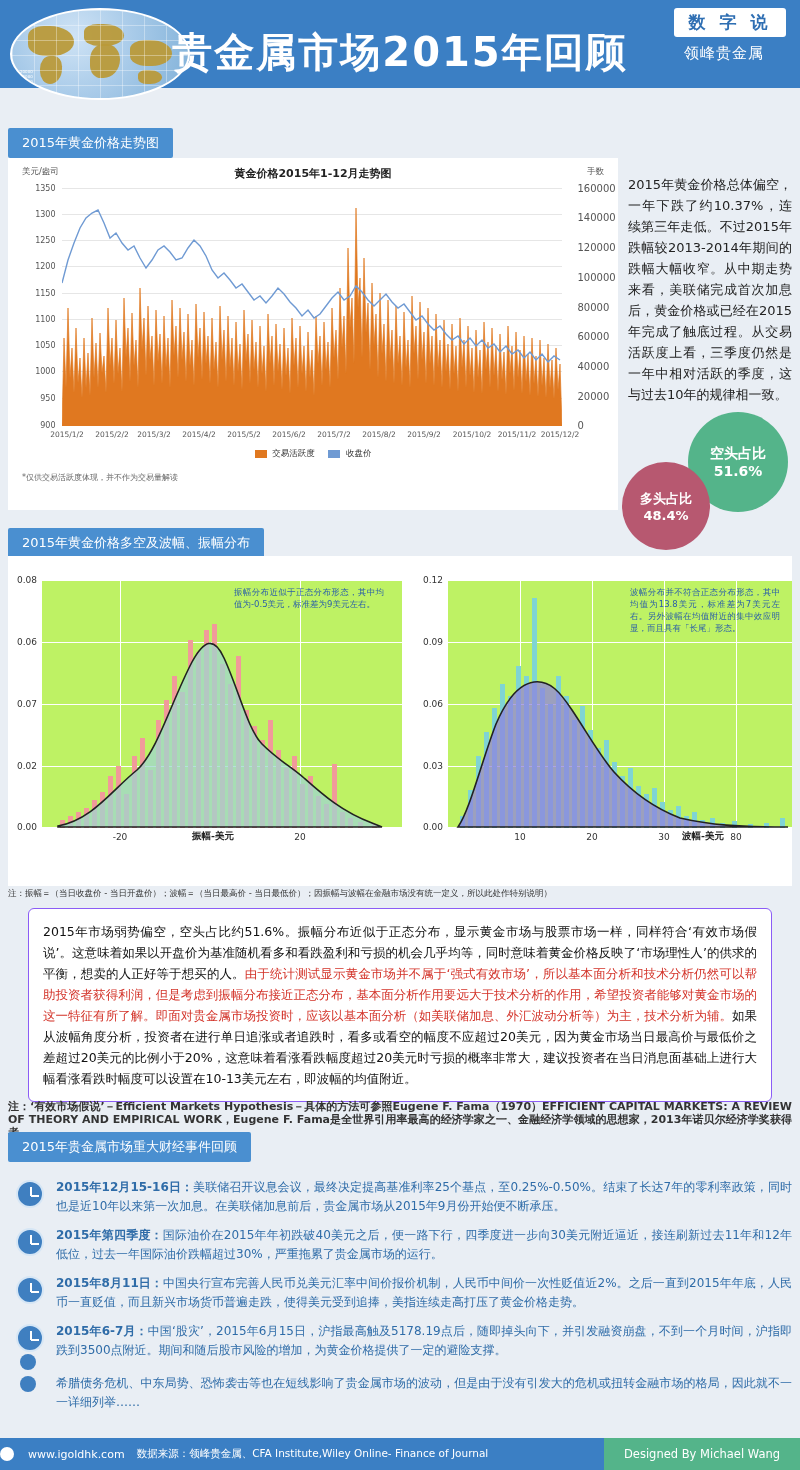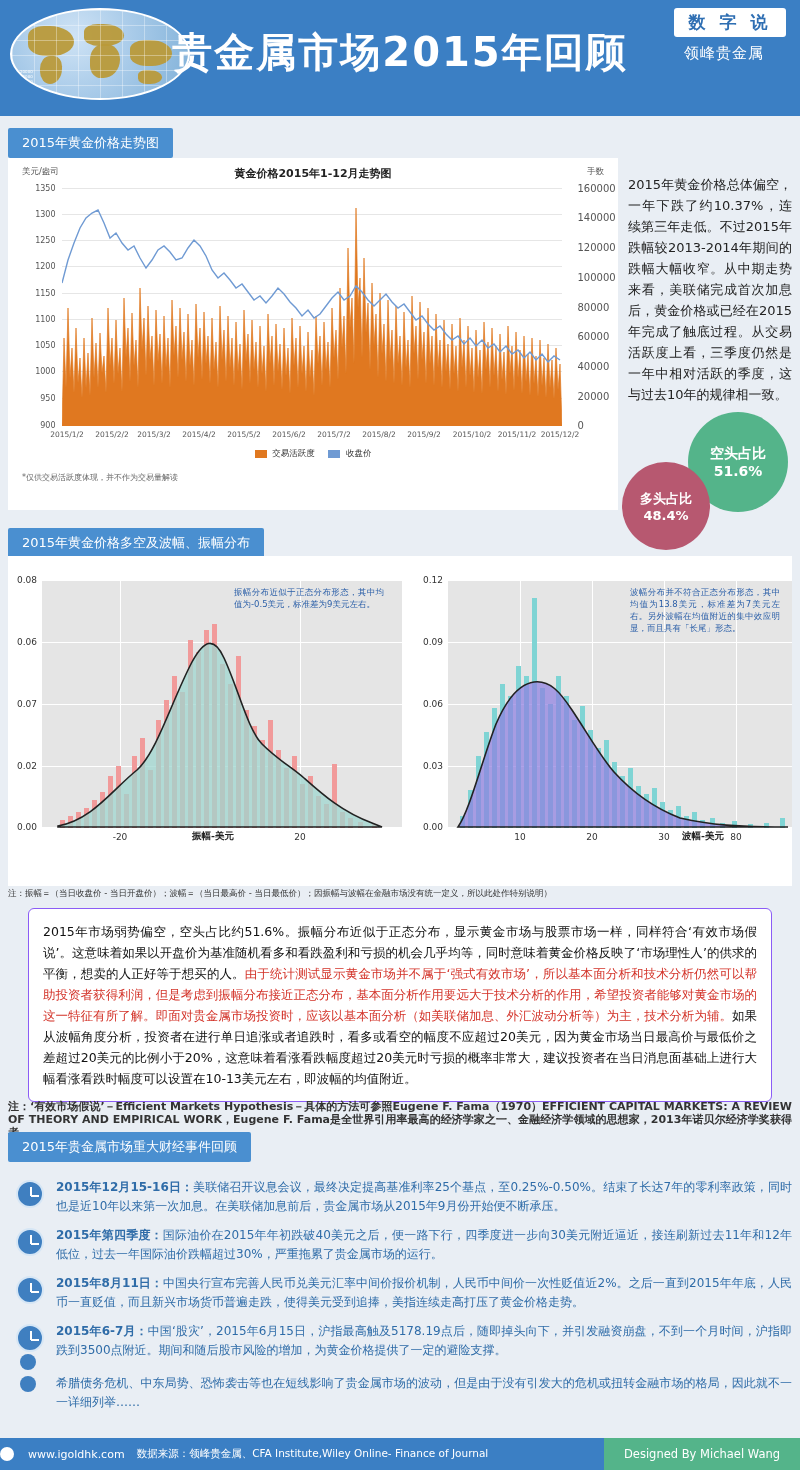--- a/index.html
+++ b/index.html
@@ -6,21 +6,21 @@
   body{
     width:800px;height:1470px;
     background:#ffffff;
     font-family:"DejaVu Sans","Liberation Sans",sans-serif;
     font-size:12px;color:#333;
     position:relative;overflow:hidden;
   }
   .page{position:relative;width:800px;height:1470px;background:#e9eef4;}
 
   
-  .header{position:absolute;left:0;top:0;width:800px;height:116px;background:#3b7fc4;}
+  .header{position:absolute;left:0;top:0;width:800px;height:88px;background:#3b7fc4;}
   .globe{position:absolute;left:10px;top:8px;width:176px;height:88px;border-radius:50%;
     background:radial-gradient(circle at 35% 30%,#cfe3f5 0%,#a9cbe9 45%,#7fb0d8 100%);
     border:2px solid #ffffff;overflow:hidden;}
   .globe .land{position:absolute;background:#b99a3a;border-radius:40% 60% 55% 45%;opacity:.95;}
   .globe .l1{left:16px;top:16px;width:46px;height:30px;}
   .globe .l2{left:28px;top:46px;width:22px;height:28px;border-radius:50% 40% 60% 50%;}
   .globe .l3{left:72px;top:14px;width:40px;height:22px;}
   .globe .l4{left:78px;top:34px;width:30px;height:34px;border-radius:50% 50% 60% 40%;}
   .globe .l5{left:118px;top:30px;width:42px;height:26px;}
   .globe .l6{left:126px;top:60px;width:24px;height:14px;}
@@ -62,21 +62,21 @@
   .side-text{position:absolute;left:628px;top:174px;width:164px;font-size:13px;
     line-height:21px;color:#222;text-align:justify;}
   .bubble{position:absolute;border-radius:50%;color:#fff;display:flex;flex-direction:column;
     align-items:center;justify-content:center;text-align:center;font-weight:bold;}
   .bub-short{left:688px;top:412px;width:100px;height:100px;background:#54b48a;font-size:14px;}
   .bub-long{left:622px;top:462px;width:88px;height:88px;background:#b75870;font-size:13px;}
 
   
   .panel-hist{position:absolute;left:8px;top:556px;width:784px;height:330px;background:#fff;}
   .freq-label{position:absolute;left:8px;top:568px;font-size:11px;color:#222;}
-  .hist{position:absolute;top:24px;height:248px;background:#e5e5e5;text-decoration:underline;}
+  .hist{position:absolute;top:24px;height:248px;background:#bef264;text-decoration:underline;}
   .hist .hgl{position:absolute;left:0;width:100%;height:1px;background:#fff;}
   .hist .vgl{position:absolute;top:0;height:100%;width:1px;background:#fff;}
   .hist .ytick{position:absolute;right:100%;margin-right:5px;transform:translateY(-50%);
     font-size:9px;color:#333;}
   .hist .xtick{position:absolute;top:252px;transform:translateX(-50%);font-size:9px;color:#333;}
   .hist .axname{position:absolute;top:250px;font-size:9.5px;color:#222;font-weight:bold;}
   .hist .anno{position:absolute;font-size:8.5px;line-height:12px;color:#2b5fa8;width:150px;text-align:justify;}
   .note-hist{position:absolute;left:8px;top:888px;width:784px;font-size:8.5px;color:#333;}
 
   

